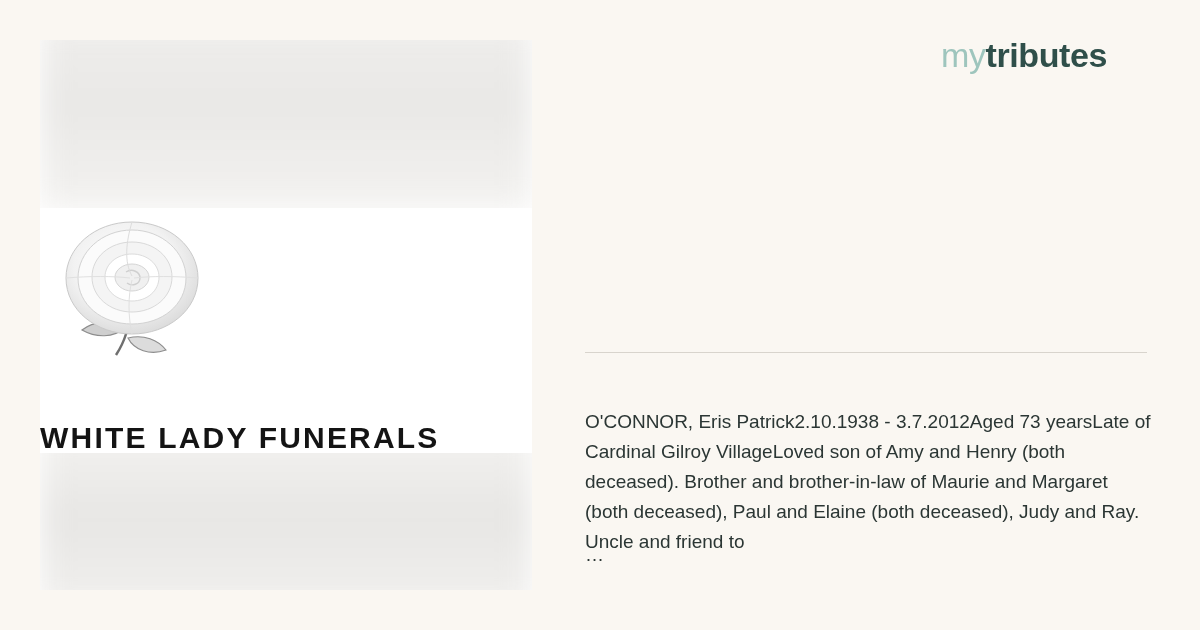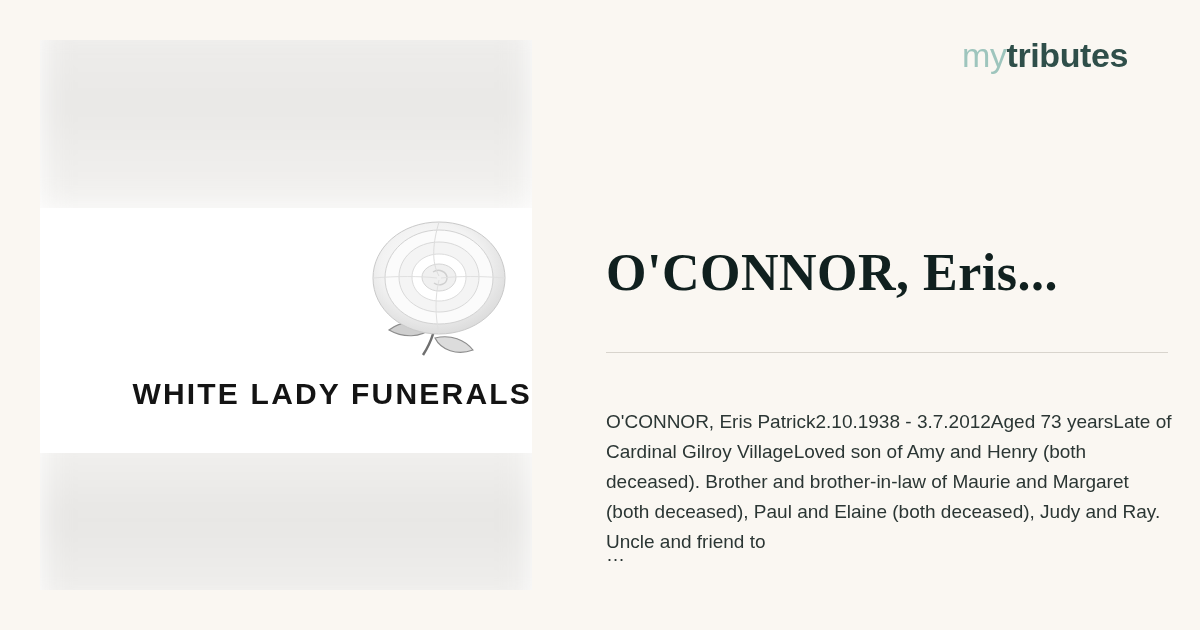--- a/index.html
+++ b/index.html
@@ -49,22 +49,23 @@
   }
   .image-core {
     position: absolute;
     left: 0;
     top: 168px;
     width: 492px;
     height: 245px;
     background: #ffffff;
     display: flex;
     flex-direction: column;
-    align-items: flex-end;
+    align-items: flex-start;
     justify-content: flex-start;
+    gap: 44px;
   }
   .rose-wrap {
     margin-top: 2px;
     width: 185px;
     height: 165px;
     position: relative;
   }
   .rose-wrap svg {
     display: block;
     width: 185px;
@@ -76,21 +77,21 @@
     font-size: 30px;
     letter-spacing: 2.2px;
     color: #141414;
     margin-top: 2px;
     white-space: nowrap;
   }
 
   
   .content {
     position: absolute;
-    left: 606px;
+    left: 585px;
     top: 0;
     width: 562px;
     height: 465px;
   }
   .logo {
     position: absolute;
     right: 40px;
     top: 36px;
     font-size: 34px;
     letter-spacing: -0.4px;
@@ -197,21 +198,20 @@
       <div class="funeral-brand">WHITE LADY FUNERALS</div>
     </div>
   </div>
 
   <div class="content">
     <div class="logo">
       <span class="my">my</span><span class="tributes">tributes</span>
     </div>
 
 
-    <h1 class="title">O'CONNOR, Eris...</h1>
 
     <div class="divider"></div>
 
     <p class="body-text">O'CONNOR, Eris Patrick2.10.1938 - 3.7.2012Aged 73 yearsLate of Cardinal Gilroy VillageLoved son of Amy and Henry (both deceased). Brother and brother-in-law of Maurie and Margaret (both deceased), Paul and Elaine (both deceased), Judy and Ray.  Uncle and friend to</p>
 
     <div class="ellipsis">…</div>
   </div>
 
 </div>
 

